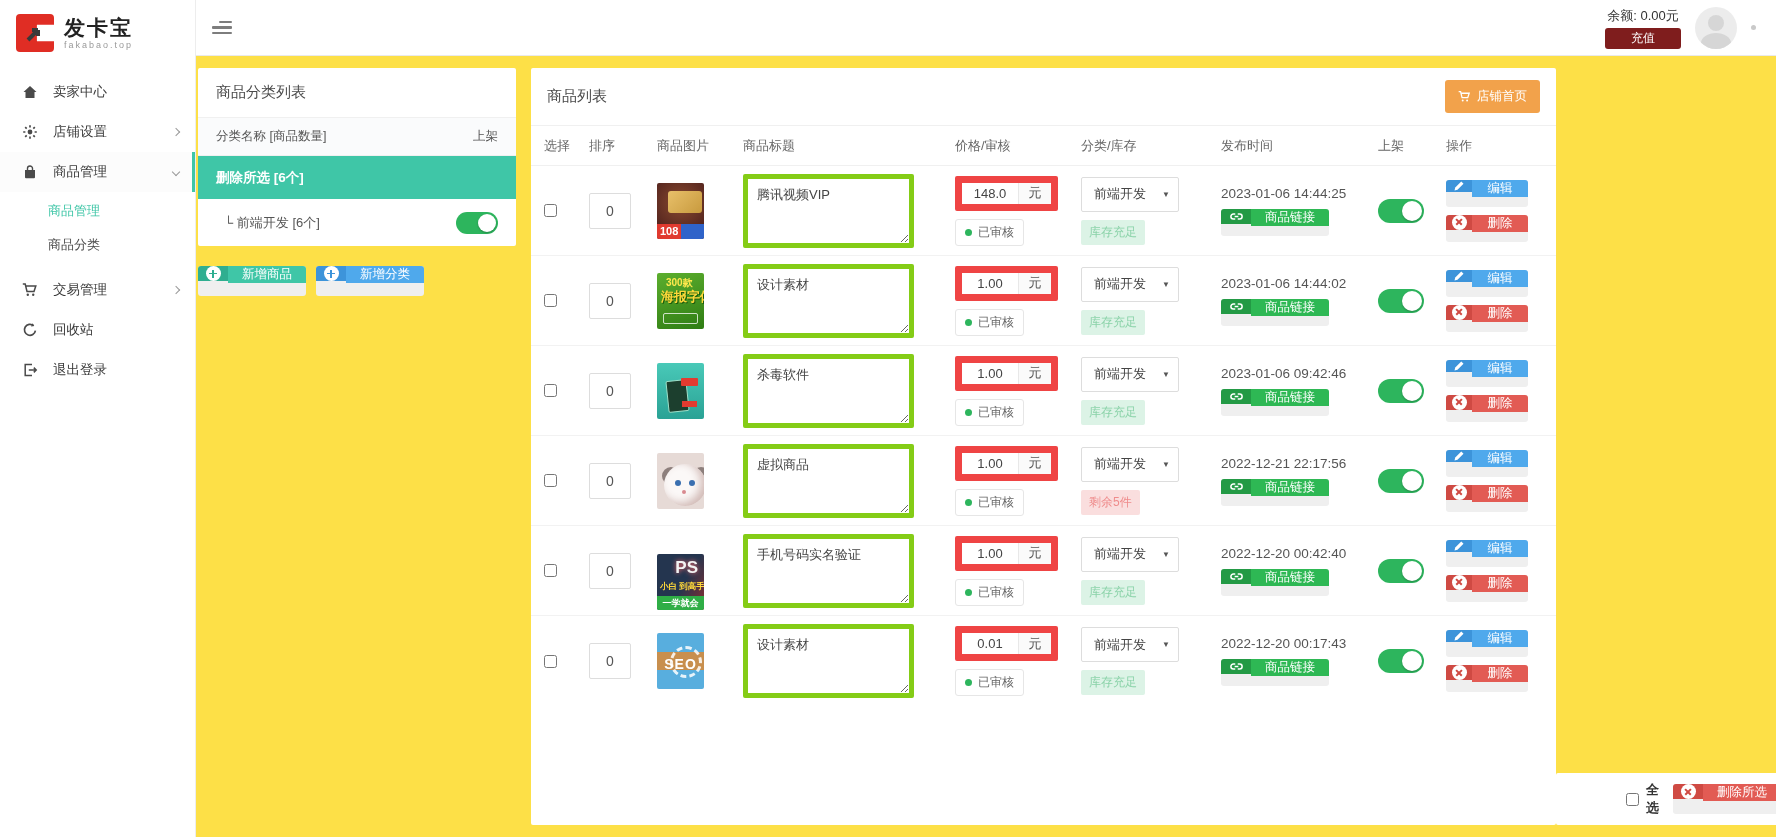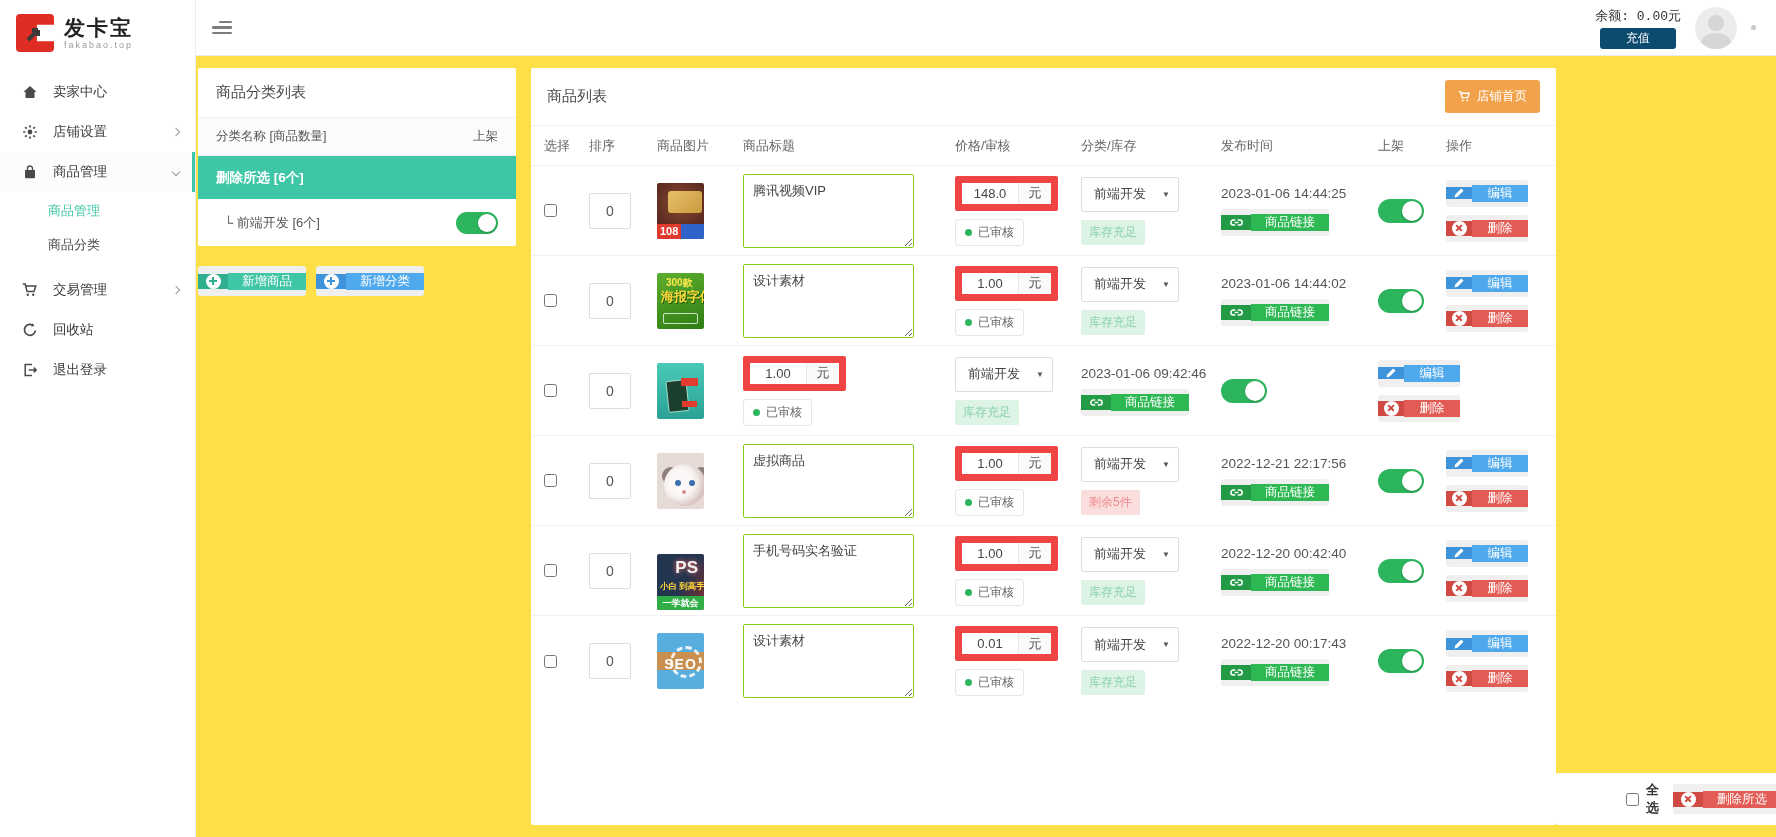--- a/index.html
+++ b/index.html
@@ -33,42 +33,42 @@
   
   .main { flex:1; display:flex; flex-direction:column; min-width:0; }
   .topbar { height:56px; background:#fff; border-bottom:1px solid #eaeaea; display:flex; align-items:center; padding:0 20px 0 16px; flex:none; }
   .hamburger { width:20px; cursor:pointer; }
   .hamburger span { display:block; height:2.5px; background:#7d7d7d; margin:3px 0; border-radius:1px; }
   .hamburger span:nth-child(1){ width:13px; margin-left:7px; }
   .hamburger span:nth-child(2){ width:20px; }
   .hamburger span:nth-child(3){ width:20px; }
   .top-right { margin-left:auto; display:flex; align-items:center; gap:14px; }
   .balance { display:flex; flex-direction:column; align-items:center; gap:3px; }
-  .balance-line { font-size:13px; color:#333;font-family:Liberation Mono, monospace; }
-  .recharge-btn { background:#0c4a6e; color:#fff; border:none; font-size:12px; border-radius:3px; padding:2px 26px; cursor:pointer; font-family:inherit; }
+  .balance-line { font-size:13px; color:#333; }
+  .recharge-btn { background:#7f1d1d; color:#fff; border:none; font-size:12px; border-radius:3px; padding:2px 26px; cursor:pointer; font-family:inherit; }
   .avatar { width:42px; height:42px; border-radius:50%; background:#ececec; position:relative; overflow:hidden; flex:none; }
   .avatar::before { content:""; position:absolute; left:13px; top:8px; width:16px; height:16px; border-radius:50%; background:#d6d6d6; }
   .avatar::after { content:""; position:absolute; left:6px; top:26px; width:30px; height:20px; border-radius:50%; background:#d6d6d6; }
   .user-caret { width:5px; height:5px; border-radius:50%; background:#c9c9c9; }
 
   .content { flex:1; background:#fde047; display:flex; gap:15px; padding:12px 2px; min-height:0; }
 
   
   .col-left { width:318px; flex:none; }
   .card { background:#fff; border-radius:2px; }
   .card-title { font-size:15px; color:#4a4a4a; padding:15px 18px; border-bottom:1px solid #f0f0f0; }
   .cat-head { display:flex; align-items:center; height:38px; background:#fafbfc; border-bottom:1px solid #f0f0f0; padding:0 18px; font-size:12.5px; color:#555; }
   .cat-head .ch-name { flex:1; }
   .cat-row-all { height:43px; display:flex; align-items:center; padding:0 18px; background:#3fc6a7; color:#fff; font-size:13.5px; font-weight:bold; cursor:pointer; }
   .cat-row { height:47px; display:flex; align-items:center; padding:0 18px 0 26px; font-size:13px; color:#555; cursor:pointer; }
   .cat-row .cr-label { flex:1; }
   .left-btns { display:flex; gap:10px; margin-top:20px; }
 
   
-  .btn2 { display:inline-flex; align-items:center; border:none; border-radius:3px; overflow:hidden; color:#fff; cursor:pointer; padding:0; font-family:Liberation Serif, serif; }
+  .btn2 { display:inline-flex; align-items:flex-start; border:none; border-radius:3px; overflow:hidden; color:#fff; cursor:pointer; padding:0; font-family:Liberation Serif, serif; }
   .btn2 .ic { width:30px; display:flex; align-items:center; justify-content:center; background:var(--dk); flex:none; }
   .btn2 .lb { display:flex; align-items:center; padding:0 14px; background:var(--lt); font-size:12.5px; white-space:nowrap; }
   .btn-teal  { --dk:#2fae90; --lt:#3fc6a7; }
   .btn-blue  { --dk:#3d94da; --lt:#4fa9ec; }
   .btn-red   { --dk:#cf4a43; --lt:#e25b54; }
   .btn-green { --dk:#239a45; --lt:#2eb854; }
   .h30 { height:30px; }
   .h27 { height:27px; }
   .disc { width:15px; height:15px; border-radius:50%; background:#fff; position:relative; }
   .disc::before, .disc::after { content:""; position:absolute; background:var(--dk); }
@@ -89,21 +89,21 @@
   .phead { height:40px; border-bottom:1px solid #f0f0f0; font-size:13px; color:#666; }
   .phead span { padding-right:6px; }
   .prow { height:90px; border-bottom:1px solid #f2f2f2; }
   .prow:last-child { border-bottom:none; }
   .rows-wrap { padding-bottom:4px; }
   .cell { display:flex; align-items:center; }
   .cell.col { flex-direction:column; align-items:flex-start; justify-content:center; gap:8px; }
 
   input[type="checkbox"] { width:13px; height:13px; cursor:pointer; }
   .sort-input { width:42px; height:36px; border:1px solid #ddd; border-radius:2px; text-align:center; font-size:14px; color:#555; font-family:inherit; }
-  .title-ta { width:171px; height:74px; border:1px solid #84cc16; border-radius:2px; resize:both; font-size:13px; color:#444; padding:8px 9px; font-family:inherit; line-height:1.3; }
+  .title-ta { width:171px; height:74px; border:5px solid #84cc16; border-radius:2px; resize:both; font-size:13px; color:#444; padding:8px 9px; font-family:inherit; line-height:1.3; }
   .price-group { display:flex; border:7px solid #ef4444; border-radius:2px; overflow:hidden; height:35px; }
   .price-input { width:56px; border:none; text-align:center; font-size:13px; color:#444; font-family:inherit; }
   .unit { width:33px; display:flex; align-items:center; justify-content:center; background:#fafafa; border-left:1px solid #e8e8e8; font-size:13px; color:#555; }
   .reviewed { display:inline-flex; align-items:center; gap:6px; border:1px solid #e6e6e6; border-radius:3px; padding:4px 9px; font-size:12px; color:#666; background:#fff; }
   .dot { width:7px; height:7px; border-radius:50%; background:#2db55d; display:inline-block; }
   .select { width:98px; height:35px; border:1px solid #ddd; border-radius:2px; display:flex; align-items:center; padding:0 8px 0 12px; font-size:13px; color:#444; cursor:pointer; background:#fff; }
   .select .sel-txt { flex:1; }
   .select .caret { font-size:8px; color:#555; }
   .stock { display:inline-block; padding:4px 8px; border-radius:2px; font-size:12px; }
   .stock-ok  { background:#dcf3e6; color:#8ad2a8; }
@@ -465,20 +465,23 @@
     <div class="cell">
                   <input class="sort-input" value="0" style="">
                 </div>
     <div class="cell">
       <div class="thumb thumb-antivirus">
         <span class="t1"></span>
         <span class="t2"></span>
         <span class="t3"></span>
       </div>
     </div>
+    <div class="cell">
+                  <textarea class="title-ta" style="">杀毒软件</textarea>
+                </div>
     <div class="cell col">
       <div class="price-group">
         <input class="price-input" value="1.00" style="">
         <span class="unit">元</span>
       </div>
       <span class="reviewed">
         <i class="dot"></i>
         <span>已审核</span>
       </span>
     </div>

